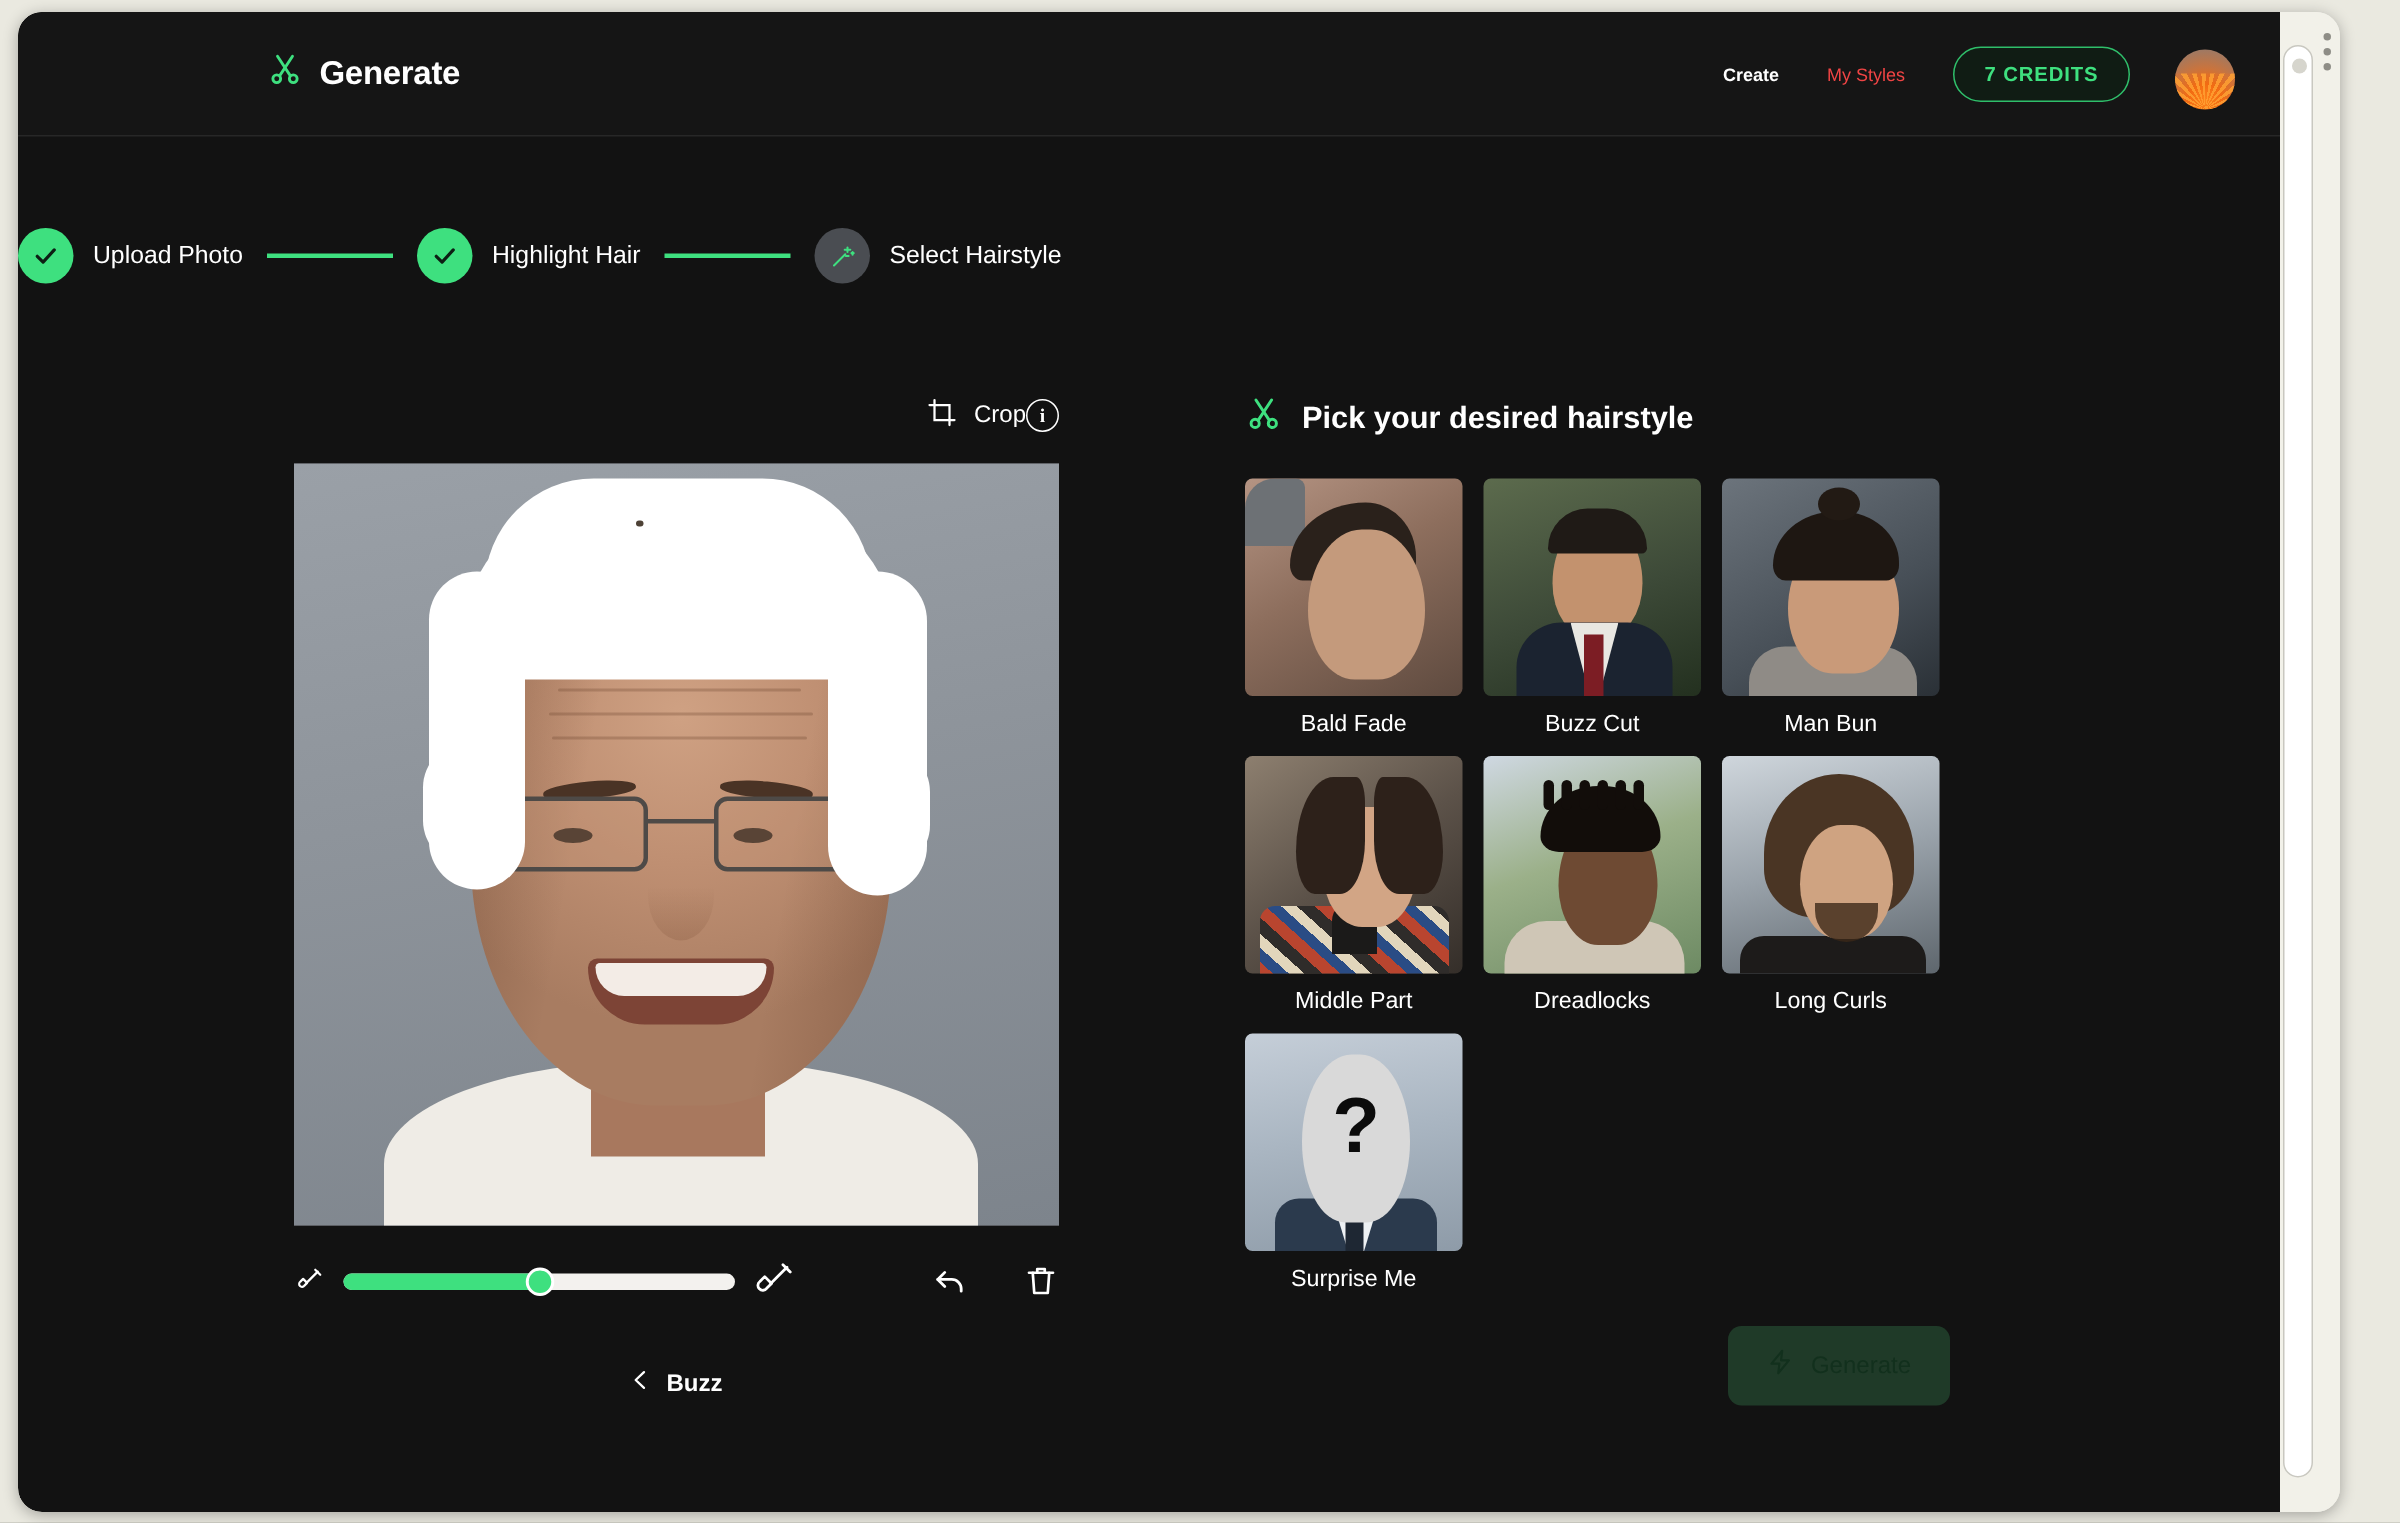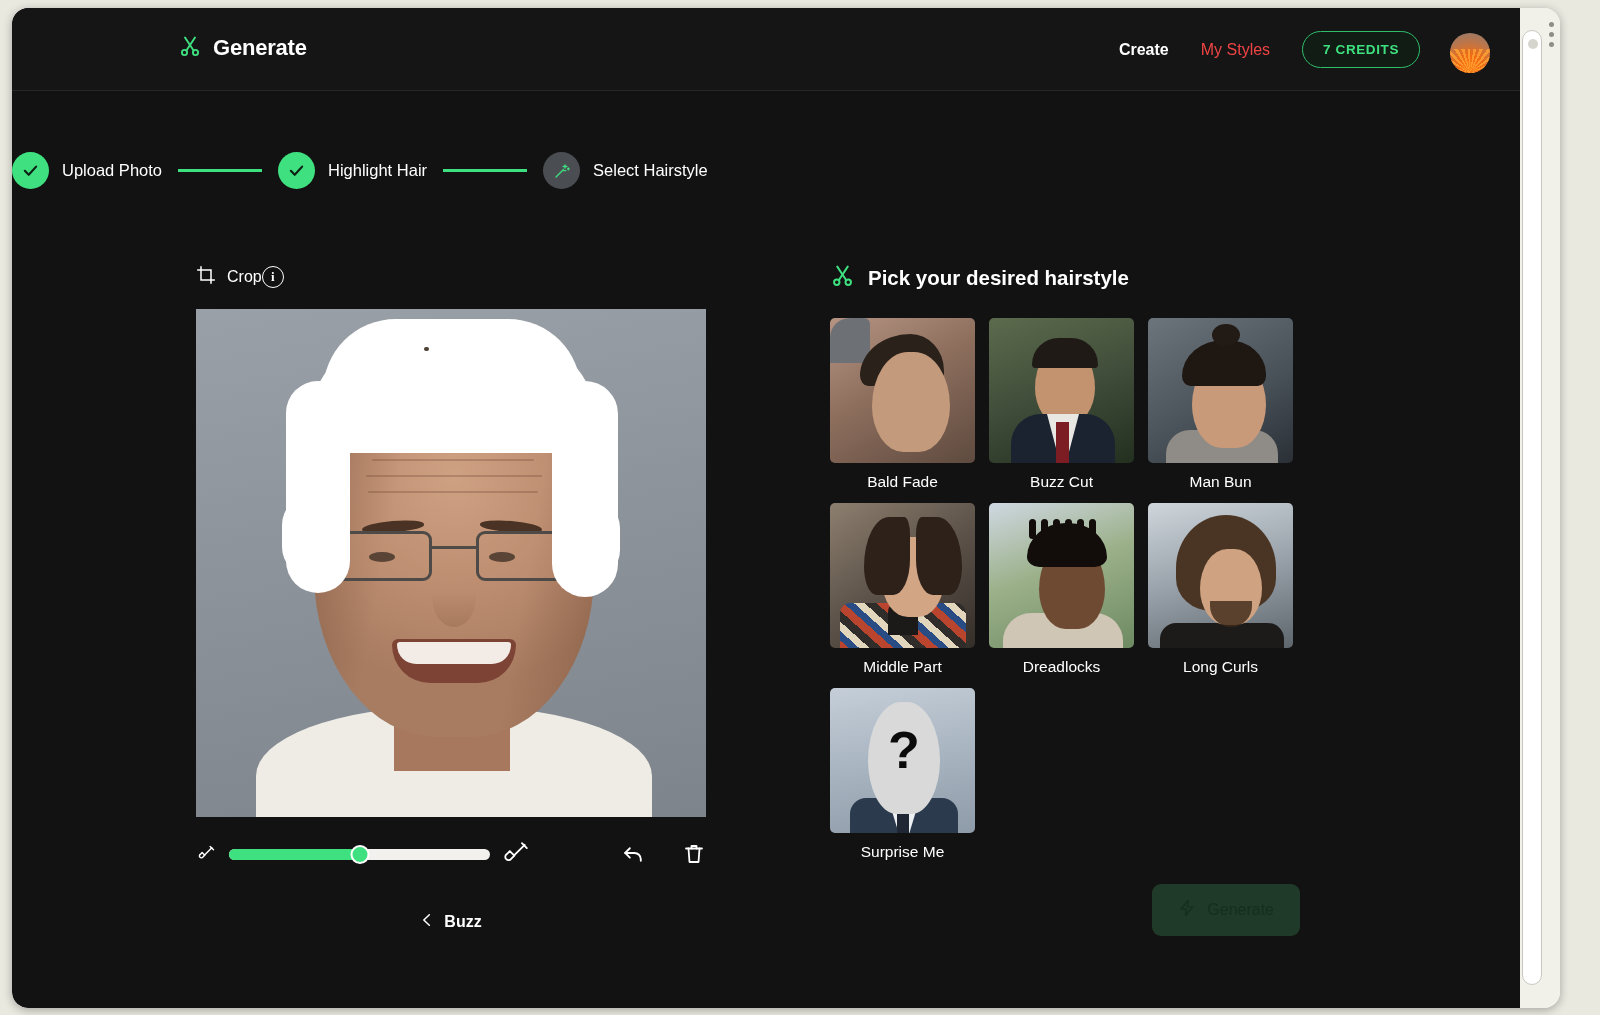--- a/index.html
+++ b/index.html
@@ -76,21 +76,21 @@
     display: flex; align-items: center; gap: 11px;
   }
   #brand-name {
     color: #ffffff; font-size: 22px; font-weight: bold;
     letter-spacing: -.2px;
   }
   #header-nav {
     position: absolute; right: 100px; top: 0; height: 83px;
     display: flex; align-items: center; gap: 32px;
   }
-  .nav-link { font-size: 16px; font-weight: bold; }
+  .nav-link { font-size: 12px; font-weight: bold; }
   .nav-link.active { color: #ffffff; }
   .nav-link.muted { color: #ef4444; font-weight: normal; }
   #credits-badge {
     border: 1.5px solid #2fbe6a;
     border-radius: 999px;
     padding: 10px 20px;
     color: #3ee07f;
     font-size: 13.5px; font-weight: bold;
     letter-spacing: .6px;
     background: #101c14;
@@ -127,21 +127,21 @@
     width: 84px; height: 2.5px;
     background: #3ee07f;
     margin: 0 16px;
   }
 
   
   #editor-col {
     position: absolute; left: 184px; top: 250px; width: 510px;
   }
   #editor-toolbar {
-    display: flex; align-items: center; justify-content: flex-start;
+    display: flex; align-items: center; justify-content: flex-end;
     height: 38px;
   }
   #crop-tool {
     display: flex; align-items: center; gap: 11px;
     color: #ffffff; font-size: 16px;
   }
   #info-icon {
     width: 22px; height: 22px; border-radius: 50%;
     border: 1.6px solid #ffffff;
     color: #ffffff; font-size: 13px; font-weight: bold;

